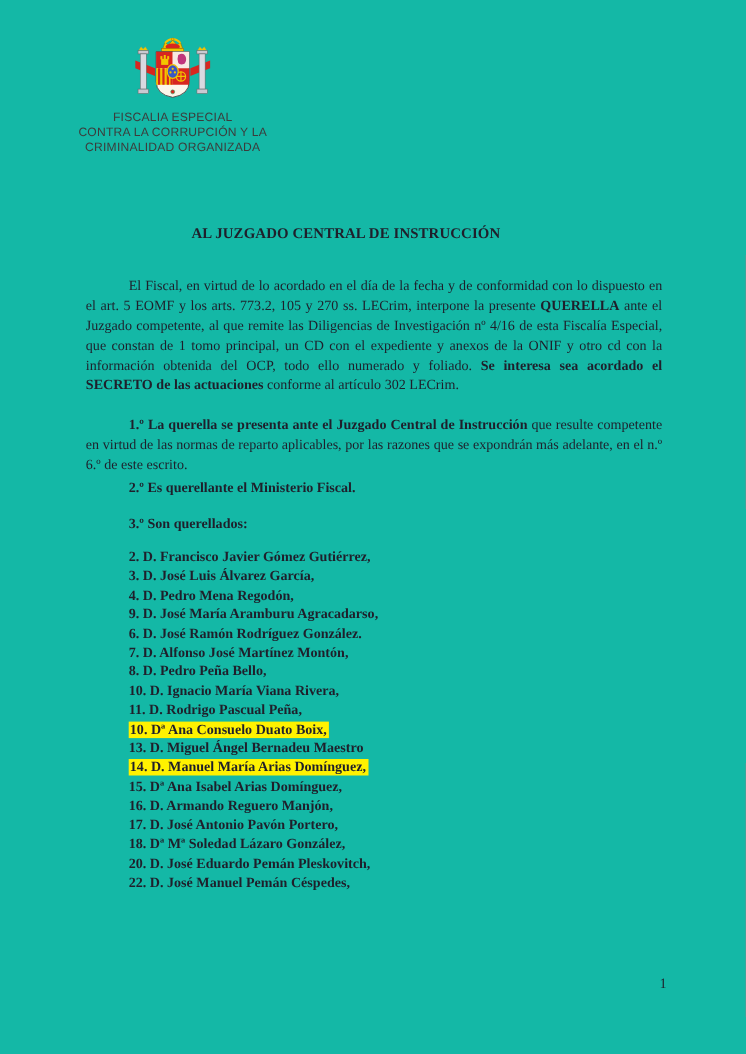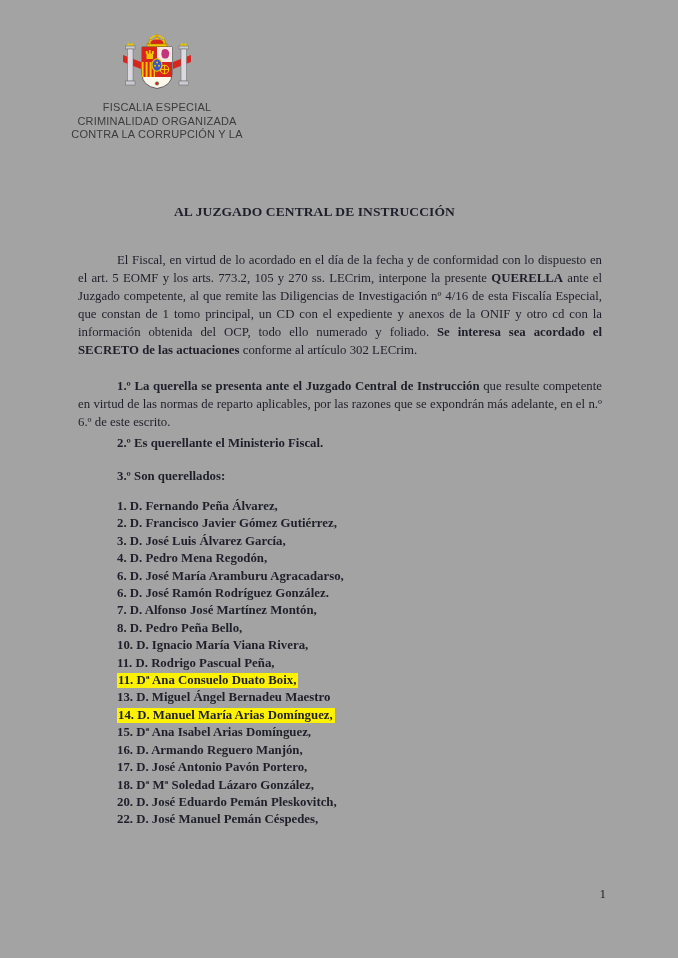--- a/index.html
+++ b/index.html
@@ -1,19 +1,19 @@
 <!DOCTYPE html>
 <html style="--hl: #fff200;"><head>
 <meta charset="utf-8">
 <style>
   html,body { margin:0; padding:0; background:#888; }
   .page {
     position:relative;
     width:678px; height:958px;
-    background:#a3a3a3;
+    background:#14b8a6;
     font-family:"Liberation Serif","DejaVu Serif",serif;
     color:#1f1f2b;
     overflow:hidden;
     margin:0 auto;
   }
   
   .letterhead {
     position:absolute; left:57px; top:34px; width:200px;
     text-align:center;
   }
@@ -107,45 +107,44 @@
       <circle cx="43.5" cy="35.5" r="4.2" fill="none" stroke="#f2c500" stroke-width="1.1"></circle>
       <path d="M39.3 35.5 H47.7 M43.5 31.3 V39.7" stroke="#f2c500" stroke-width="1.1"></path>
       <circle cx="36" cy="49.5" r="1.8" fill="#d8261f" stroke="#2a6" stroke-width="0.5"></circle>
       <ellipse cx="36" cy="31" rx="5" ry="6.2" fill="#3a57c4" stroke="#f2c500" stroke-width="1.1"></ellipse>
       <circle cx="36" cy="28.6" r="1" fill="#f2c500"></circle>
       <circle cx="34" cy="31.8" r="1" fill="#f2c500"></circle>
       <circle cx="38" cy="31.8" r="1" fill="#f2c500"></circle>
     </svg>
     <div class="org" style="color: rgb(60, 60, 60);">
       <div>FISCALIA ESPECIAL</div>
+      <div>CONTRA LA CORRUPCIÓN Y LA</div>
       <div>CRIMINALIDAD ORGANIZADA</div>
-      <div>CONTRA LA CORRUPCIÓN Y LA</div>
     </div>
   </header>
 
   <main class="body-col">
     <h1 class="doc-title">AL JUZGADO CENTRAL DE INSTRUCCIÓN</h1>
 
     <p class="para para-intro"><span>El Fiscal, en virtud de lo acordado en el día de la fecha y de conformidad con lo dispuesto en el art. 5 EOMF y los arts. 773.2, 105 y 270 </span><span class="i">ss.</span><span> LECrim, interpone la presente </span><span class="b">QUERELLA</span><span> ante el Juzgado competente, al que remite las Diligencias de Investigación nº 4/16 de esta Fiscalía Especial, que constan de 1 tomo principal, un CD con el expediente y anexos de la ONIF y otro cd con la información obtenida del OCP, todo ello numerado y foliado. </span><span class="b">Se interesa sea acordado el SECRETO de las actuaciones</span><span> conforme al artículo 302 LECrim.</span></p>
     <p class="para para-point1"><span class="b">1.º La querella se presenta ante el Juzgado Central de Instrucción</span><span> que resulte competente en virtud de las normas de reparto aplicables, por las razones que se expondrán más adelante, en el n.º 6.º de este escrito.</span></p>
     <p class="para para-point2"><span class="b">2.º Es querellante el Ministerio Fiscal.</span></p>
     <p class="para para-point3"><span class="b">3.º Son querellados:</span></p>
 
     <ol class="defendants">
-        <li class="defendant"><span>1. D. Fernando Peña Álvarez,</span></li>
         <li class="defendant"><span>2. D. Francisco Javier Gómez Gutiérrez,</span></li>
         <li class="defendant"><span>3. D. José Luis Álvarez García,</span></li>
         <li class="defendant"><span>4. D. Pedro Mena Regodón,</span></li>
-        <li class="defendant"><span>6. D. José María Aramburu Agracadarso,</span></li>
+        <li class="defendant"><span>9. D. José María Aramburu Agracadarso,</span></li>
         <li class="defendant"><span>6. D. José Ramón Rodríguez González.</span></li>
         <li class="defendant"><span>7. D. Alfonso José Martínez Montón,</span></li>
         <li class="defendant"><span>8. D. Pedro Peña Bello,</span></li>
         <li class="defendant"><span>10. D. Ignacio María Viana Rivera,</span></li>
         <li class="defendant"><span>11. D. Rodrigo Pascual Peña,</span></li>
-        <li class="defendant"><span class="hl">11. Dª Ana Consuelo Duato Boix,</span></li>
+        <li class="defendant"><span class="hl">10. Dª Ana Consuelo Duato Boix,</span></li>
         <li class="defendant"><span>13. D. Miguel Ángel Bernadeu Maestro</span></li>
         <li class="defendant"><span class="hl">14. D. Manuel María Arias Domínguez,</span></li>
         <li class="defendant"><span>15. Dª Ana Isabel Arias Domínguez,</span></li>
         <li class="defendant"><span>16. D. Armando Reguero Manjón,</span></li>
         <li class="defendant"><span>17. D. José Antonio Pavón Portero,</span></li>
         <li class="defendant"><span>18. Dª Mª Soledad Lázaro González,</span></li>
         <li class="defendant"><span>20. D. José Eduardo Pemán Pleskovitch,</span></li>
         <li class="defendant"><span>22. D. José Manuel Pemán Céspedes,</span></li>
       </ol>
   </main>

